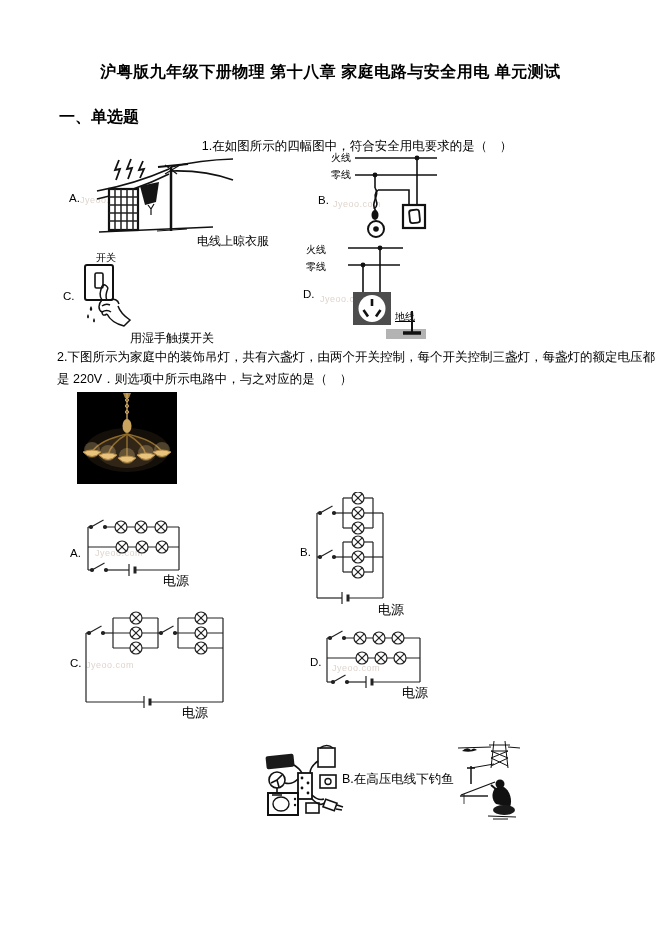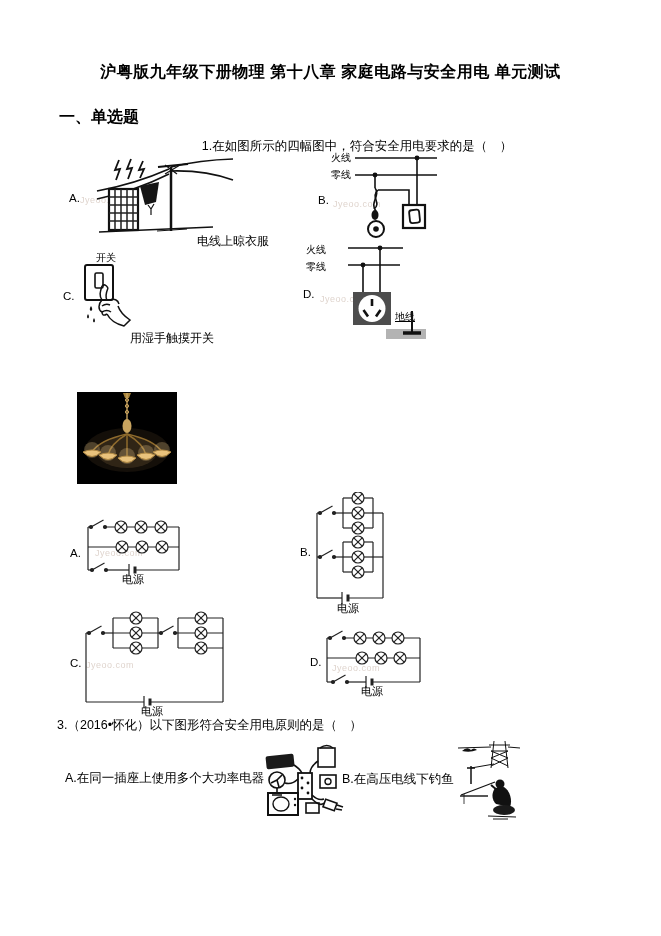--- a/index.html
+++ b/index.html
@@ -5,21 +5,21 @@
   html,body{margin:0;padding:0;background:#fff;}
   #page{position:relative;width:661px;height:936px;background:#ffffff;overflow:hidden;
         font-family:"Liberation Sans","DejaVu Sans",sans-serif;color:#000;}
   .abs{position:absolute;}
   .title{width:661px;text-align:center;font-size:16px;font-weight:bold;letter-spacing:.5px;}
   .sec{font-size:16px;font-weight:bold;font-family:Liberation Serif, serif;}
   .qtext{font-size:12.5px;line-height:22px;}
   .optlab{font-size:11.5px;}
   .cap{font-size:12px;margin-top:44px;}
   .tiny{font-size:10px;}
-  .pwr{font-size:11px;}
+  .pwr{font-size:13px;margin-left:41px;}
   .q3opt{font-size:12.5px;}
   .wm{font-size:9px;color:#dfd4cd;letter-spacing:.5px;}
   svg{display:block;}
   .photo{background:#000;}
 </style>
 </head>
 <body>
 
 <div id="page">
 
@@ -137,20 +137,21 @@
     <g stroke="#111" stroke-width="2.6" fill="none">
       <line x1="69" y1="59" x2="69" y2="66"></line>
       <line x1="60.5" y1="70" x2="65" y2="76.5"></line>
       <line x1="77.5" y1="70" x2="73" y2="76.5"></line>
     </g>
     <rect x="83" y="89" width="40" height="10" fill="#b3b3b3"></rect>
     <line x1="109" y1="71" x2="109" y2="93" stroke="#111" stroke-width="2"></line>
     <line x1="100" y1="93" x2="118" y2="93" stroke="#111" stroke-width="3.5"></line>
   </svg>
 
+  <div class="abs qtext" style="top:346px;left:57px;width:601px;">2.下图所示为家庭中的装饰吊灯，共有六盏灯，由两个开关控制，每个开关控制三盏灯，每盏灯的额定电压都是 220V．则选项中所示电路中，与之对应的是（　）</div>
 
   <div class="abs photo" style="top:392px;left:77px;width:100px;height:92px;">
     <svg width="100" height="92" viewBox="0 0 100 92">
       <ellipse cx="50" cy="58" rx="42" ry="22" fill="rgba(255,190,110,0.08)"></ellipse>
       <ellipse cx="50" cy="60" rx="30" ry="16" fill="rgba(255,200,120,0.12)"></ellipse>
       <path d="M46,1 h8 l-2,5 h-4 Z" fill="#a8843c"></path>
       <line x1="50" y1="1" x2="50" y2="28" stroke="#c9a45f" stroke-width="1.4"></line>
       <circle cx="50" cy="8" r="1.6" fill="none" stroke="#c9a45f"></circle>
       <circle cx="50" cy="14" r="1.6" fill="none" stroke="#c9a45f"></circle>
       <circle cx="50" cy="20" r="1.6" fill="none" stroke="#c9a45f"></circle>
@@ -292,23 +293,21 @@
     <use href="#bat" x="46" y="54"></use>
     <use href="#lamp" x="40" y="10"></use>
       <use href="#lamp" x="59" y="10"></use>
       <use href="#lamp" x="78" y="10"></use>
     <use href="#lamp" x="42" y="30"></use>
       <use href="#lamp" x="61" y="30"></use>
       <use href="#lamp" x="80" y="30"></use>
   </svg>
   <span class="abs pwr" style="top:684px;left:361px;">电源</span>
 
-  <div class="abs qtext" style="top:714px;left:57px;width:560px;">3.（2016•怀化）以下图形符合安全用电原则的是（　）</div>
-
-  <span class="abs q3opt" style="top:770px;left:65px;">A.在同一插座上使用多个大功率电器</span>
+
   <svg class="abs" style="top:743px;left:262px;" width="84" height="74" viewBox="0 0 84 74">
     <rect x="4" y="12" width="28" height="13" rx="2" fill="#1a1a1a" transform="rotate(-6 18 18)"></rect>
     <g stroke="#111" stroke-width="1.6" fill="none">
       <rect x="56" y="5" width="17" height="19"></rect>
       <path d="M58,5 q7,-5 13,0"></path>
       <rect x="36" y="30" width="14" height="26" stroke-width="1.8"></rect>
       <circle cx="15" cy="37" r="8"></circle>
       <path d="M15,37 l5,-5 M15,37 l-6,3 M15,37 l2,7"></path>
       <path d="M15,45 v5 M10,52 h10"></path>
       <path d="M32,22 q6,4 8,8"></path>

